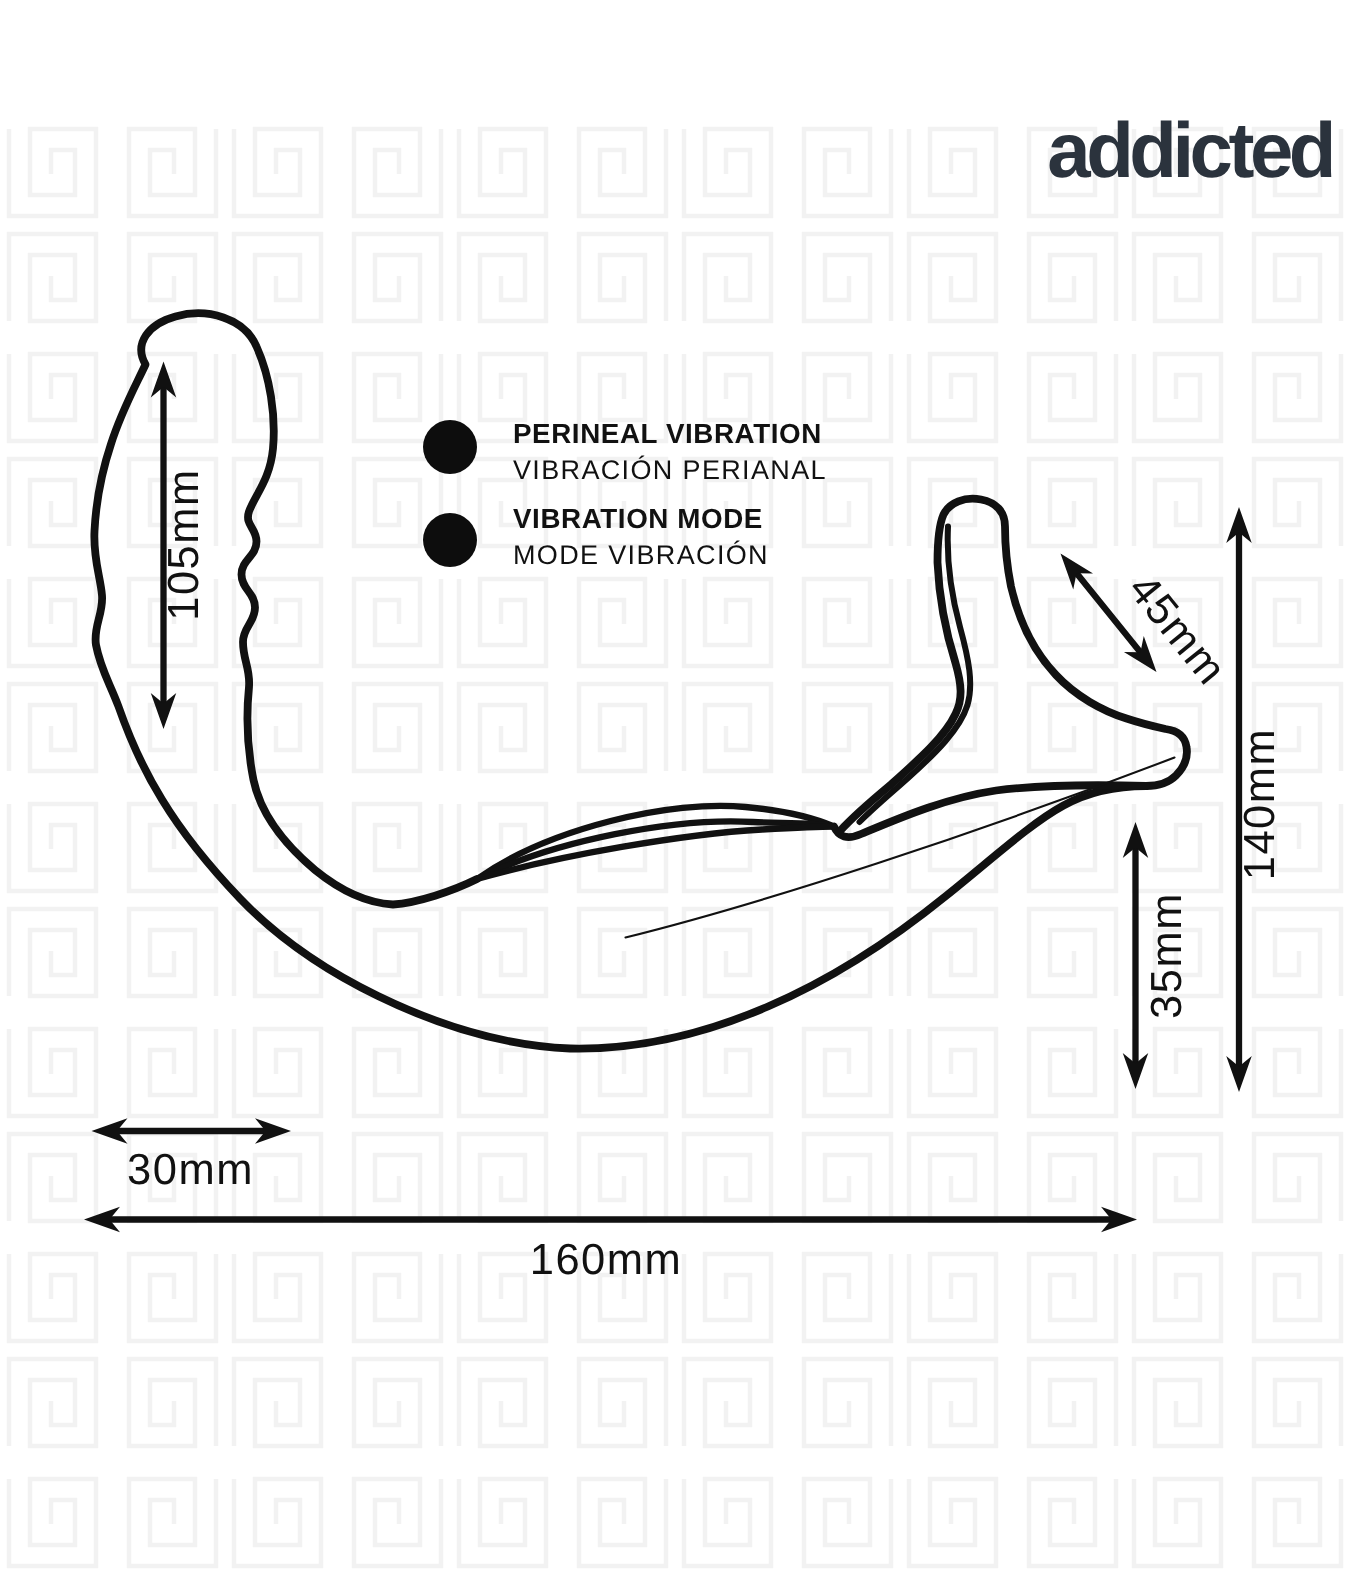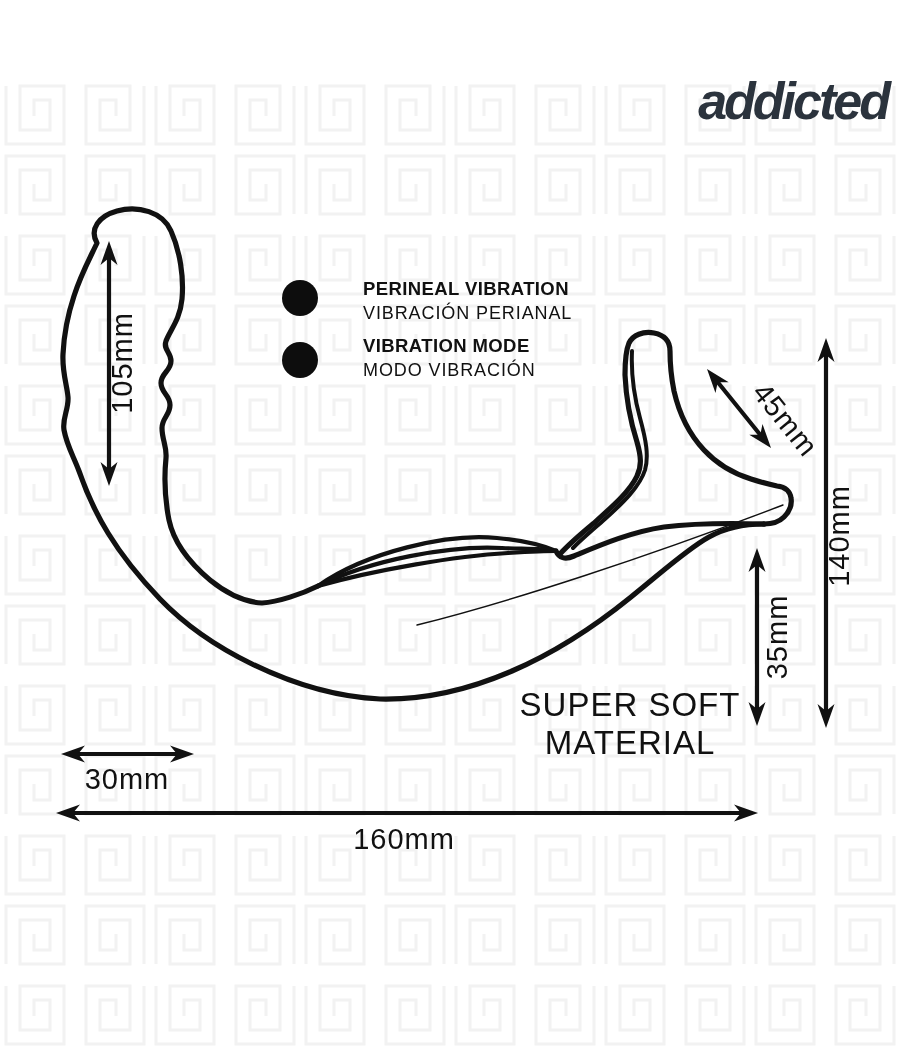--- a/index.html
+++ b/index.html
@@ -20,30 +20,30 @@
   .dim {
     font-family:"Liberation Sans", sans-serif;
     font-size:29px; letter-spacing:1px; fill:var(--ink);
   }
   .pat { stroke:#f2f2f2; fill:none; stroke-width:3px; }
 
   .logo {
     position:absolute; top:79px; right:12px; text-align:right;
     color:var(--brand); font-weight:bold; line-height:1;
   }
-  .logo .l1 { font-size:52px; letter-spacing:-3px; line-height:44px;font-style:italic; }
+  .logo .l1 { font-size:52px; letter-spacing:-3px; line-height:44px; }
   .logo .l2 { font-size:44px; letter-spacing:-1.5px; line-height:40px; margin-top:1px; }
 
   .bullet {
     position:absolute; width:36px; height:36px; border-radius:50%;
     background:#0d0d0d;
   }
   .b1 { left:282px; top:280px; }
   .b2 { left:282px; top:342px; }
-  .feature { position:absolute; left:342px; color:var(--ink);margin-left:21px; }
+  .feature { position:absolute; left:342px; color:var(--ink); }
   .f1 { top:278px; }
   .f2 { top:335px; }
   .feature .title { font-size:18.5px; font-weight:bold; letter-spacing:.4px; }
   .feature .sub   { font-size:18px; letter-spacing:.9px; margin-top:3px; }
 
   .material {
     position:absolute; left:505px; top:686px; width:250px; text-align:center;
     font-size:33px; line-height:38px; letter-spacing:1px; color:var(--ink);
   }
 </style>
@@ -149,21 +149,17 @@
 
   <div class="bullet b1"></div>
   <div class="bullet b2"></div>
 
   <div class="feature f1">
     <div class="title">PERINEAL VIBRATION</div>
     <div class="sub">VIBRACIÓN PERIANAL</div>
   </div>
   <div class="feature f2">
     <div class="title">VIBRATION MODE</div>
-    <div class="sub">MODO VIBRACIÓN</div>
+    <div class="sub">MODE VIBRACIÓN</div>
   </div>
 
-  <div class="material">
-    <div>SUPER SOFT</div>
-    <div>MATERIAL</div>
-  </div>
 
 </div>
 
 </body></html>

